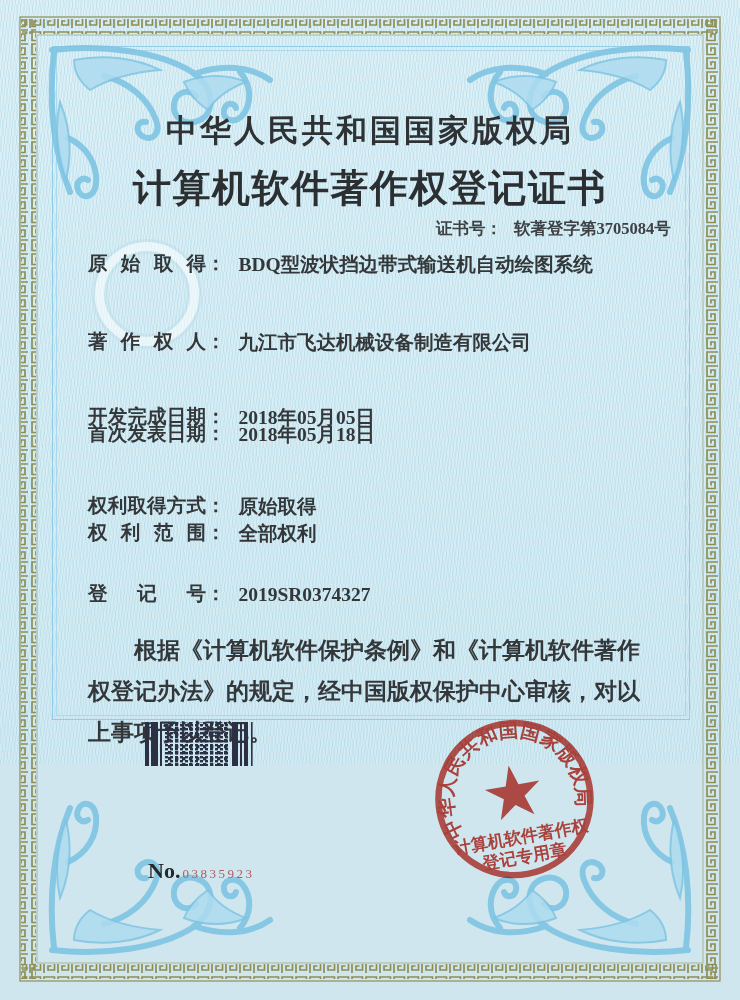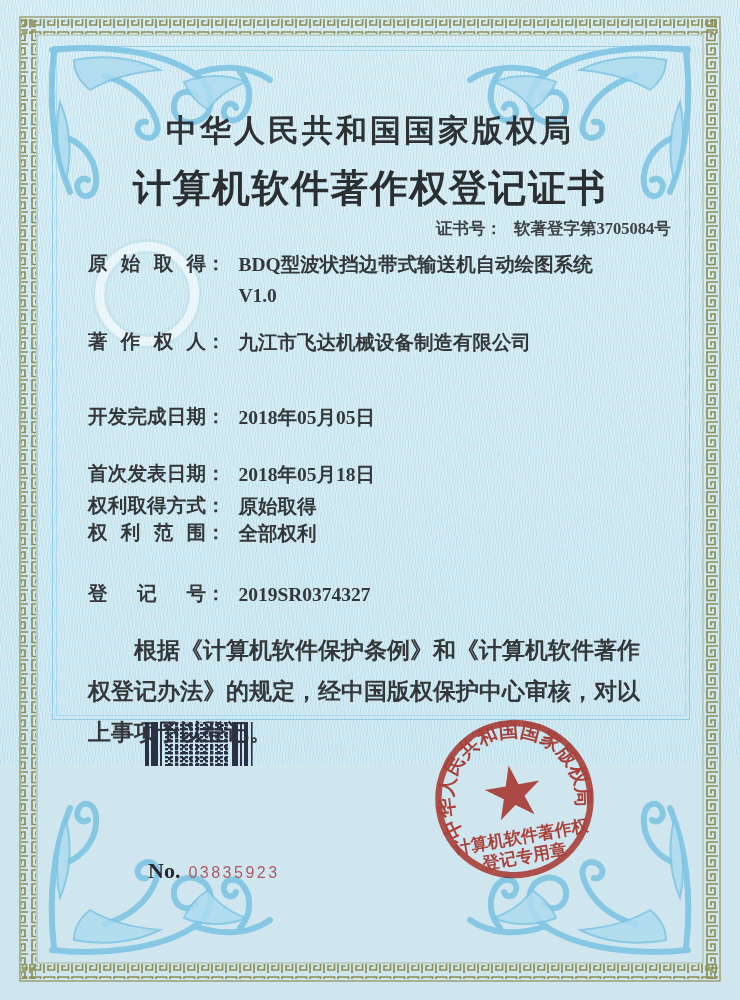--- a/index.html
+++ b/index.html
@@ -18,36 +18,36 @@
   .iline2{position:absolute;left:56px;top:50px;right:54px;bottom:48px;border:1px solid #a9d9ec;}
   .watermark{position:absolute;left:95px;top:242px;width:86px;height:86px;border-radius:50%;
     border:9px solid rgba(255,255,255,.55);box-shadow:0 0 0 3px rgba(180,216,230,.30), inset 0 0 0 3px rgba(180,216,230,.30);}
   .issuer{position:absolute;left:0;right:0;top:110px;text-align:center;
     font-size:31px;font-weight:700;letter-spacing:3px;color:#2e3234;}
   .title{position:absolute;left:0;right:0;top:163px;text-align:center;
     font-size:38px;font-weight:700;letter-spacing:1.5px;color:#2b2f31;}
   .certno{position:absolute;left:436px;top:218px;font-size:16.5px;color:#3d4144;font-weight:600;}
   .certno .val{margin-left:12px;}
   .frow{position:absolute;left:88px;font-size:19.5px;color:#33373a;}
-  .r1{top:250px}.r2{top:328px}.r3{top:403px}.r4{top:460px}.r5{top:492px}.r6{top:519px}.r7{top:580px}
+  .r1{top:250px}.r2{top:328px}.r3{top:403px}.r4{top:420px}.r5{top:492px}.r6{top:519px}.r7{top:580px}
   .flabel{display:inline-block;width:118px;text-align:justify;text-align-last:justify;font-weight:700;}
   .fcolon{font-weight:700;}
   .fvalue{display:inline-block;vertical-align:top;margin-left:8px;font-weight:700;max-width:430px;line-height:1.58;}
   .fvalue .vline{display:block;}
   .statement{position:absolute;left:88px;top:630px;width:574px;font-size:23px;font-weight:600;
     line-height:41px;text-indent:2em;color:#33373a;}
   .barcode{position:absolute;left:145px;top:720px;}
   .seal{position:absolute;left:415px;top:702px;width:200px;height:200px;
     transform:rotate(-10deg);opacity:.93;z-index:4;mix-blend-mode:multiply;}
   .issue-date{position:absolute;left:440px;top:852px;font-size:22.5px;color:#44484b;
     letter-spacing:1px;font-weight:600;z-index:3;}
   .serial{position:absolute;left:148px;top:858px;z-index:3;}
   .serial .lab{font-size:22px;color:#26292c;font-weight:700;}
-  .serial .num{font-family:Liberation Sans, sans-serif;font-size:16px;color:#ae5a64;
-    letter-spacing:2.5px;margin-left:8px;}
+  .serial .num{font-family:Liberation Serif, serif;font-size:13px;color:#ae5a64;
+    letter-spacing:2.5px;margin-left:2px;}
 </style>
 </head>
 <body>
 
 <div class="certificate">
 
   <svg class="layer" width="740" height="1000" aria-hidden="true">
     <defs>
       <pattern id="mk-h" width="14" height="15" patternUnits="userSpaceOnUse">
         <path d="M2 13 L2 2 L12.5 2 L12.5 10 L6 10 L6 6 L9.5 6" fill="none" stroke="#8e8e54" stroke-width="1.7"></path>
@@ -97,21 +97,20 @@
   <div class="title">计算机软件著作权登记证书</div>
 
   <div class="certno">
     <span>证书号：</span><span class="val">软著登字第3705084号</span>
   </div>
 
   <div class="frow r1">
     <span class="flabel">原始取得</span><span class="fcolon">：</span>
     <span class="fvalue">
       <span class="vline">BDQ型波状挡边带式输送机自动绘图系统</span>
-      <span class="vline">V1.0</span>
     </span>
   </div>
   <div class="frow r2">
     <span class="flabel">著作权人</span><span class="fcolon">：</span>
     <span class="fvalue">九江市飞达机械设备制造有限公司</span>
   </div>
   <div class="frow r3">
     <span class="flabel">开发完成日期</span><span class="fcolon">：</span>
     <span class="fvalue">2018年05月05日</span>
   </div>

